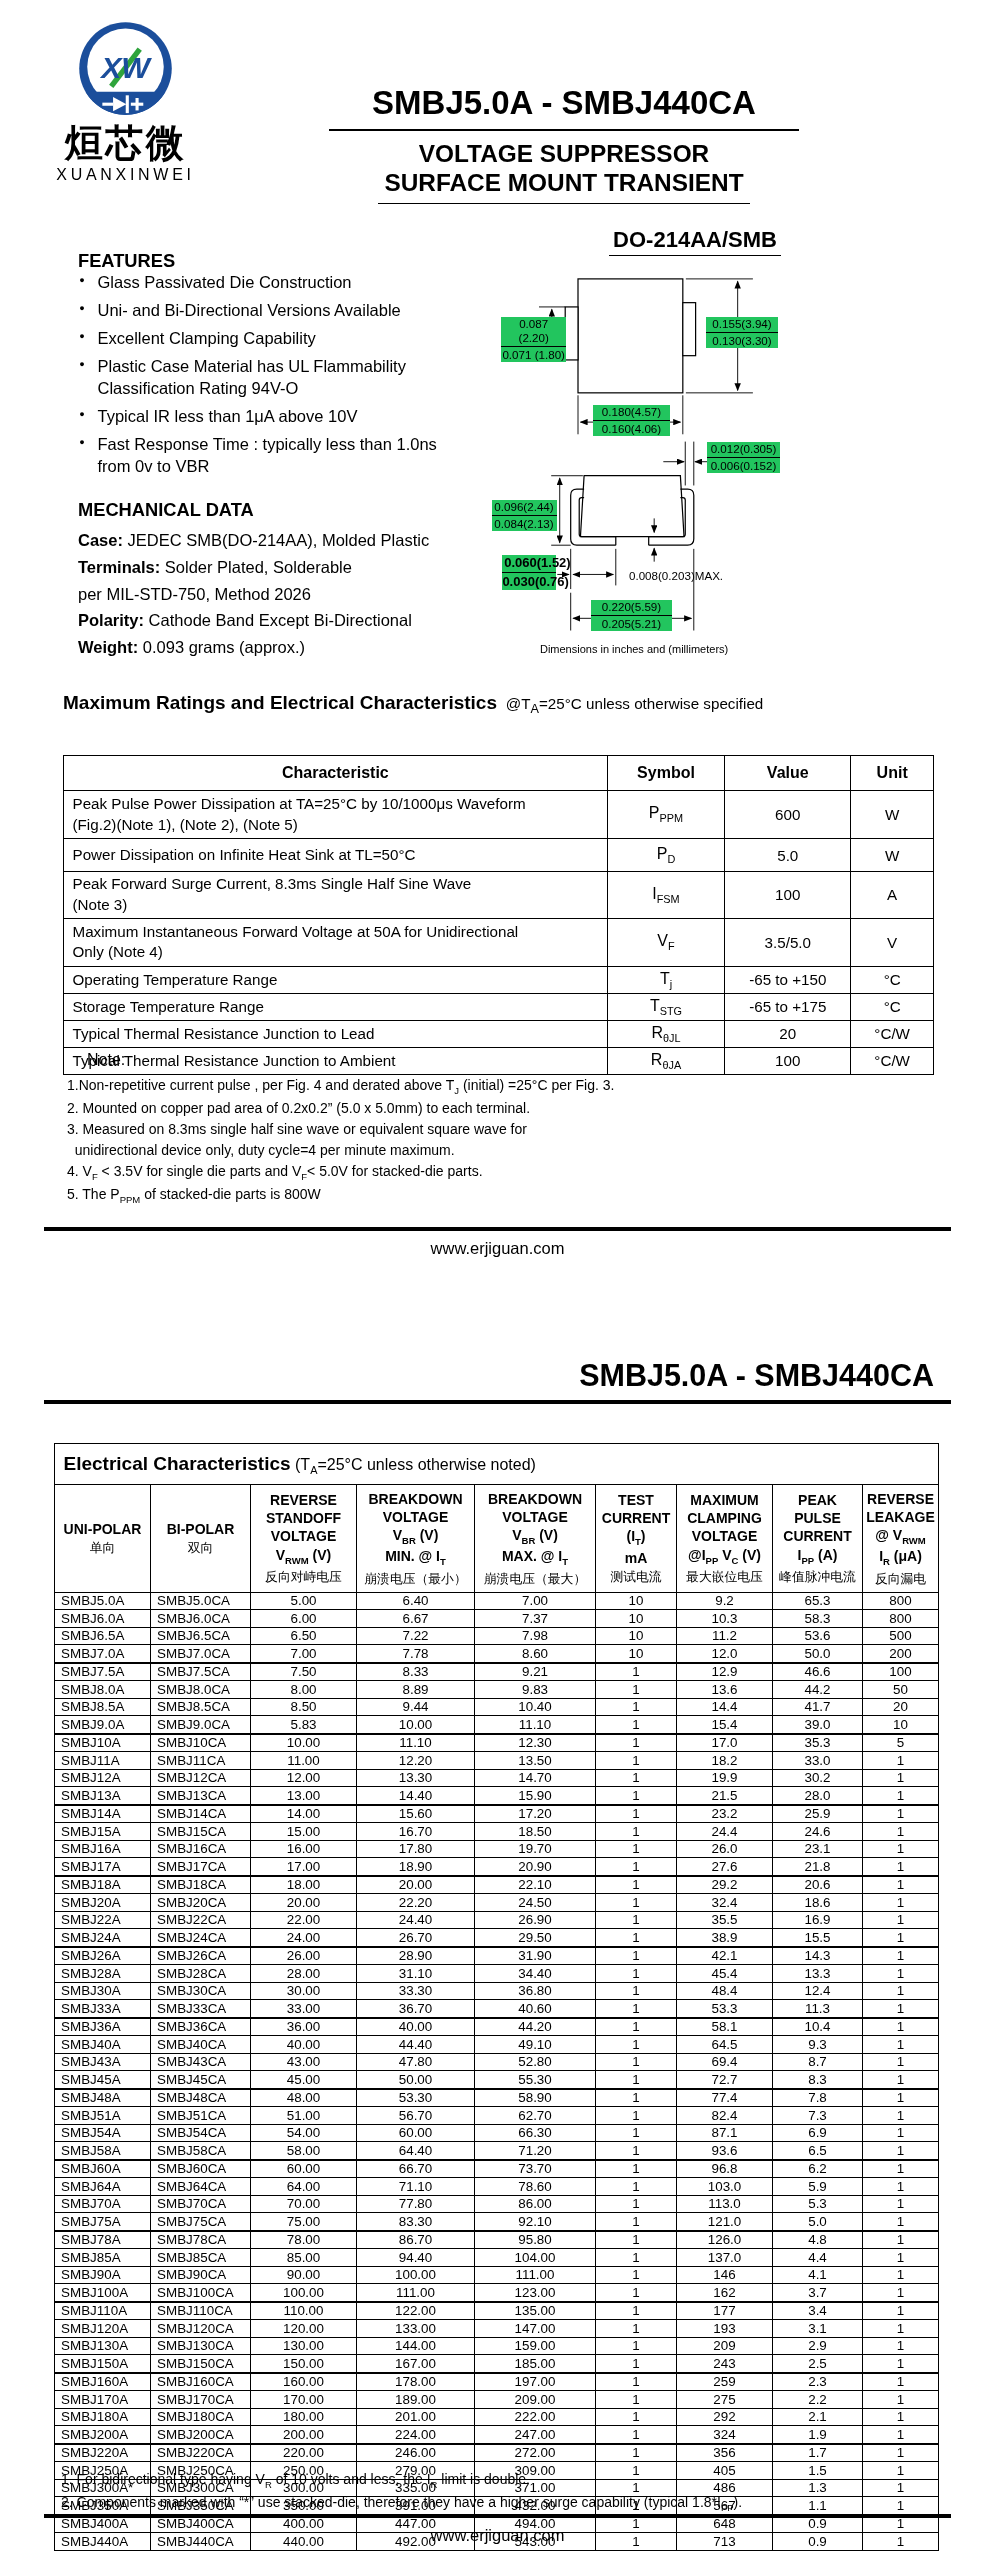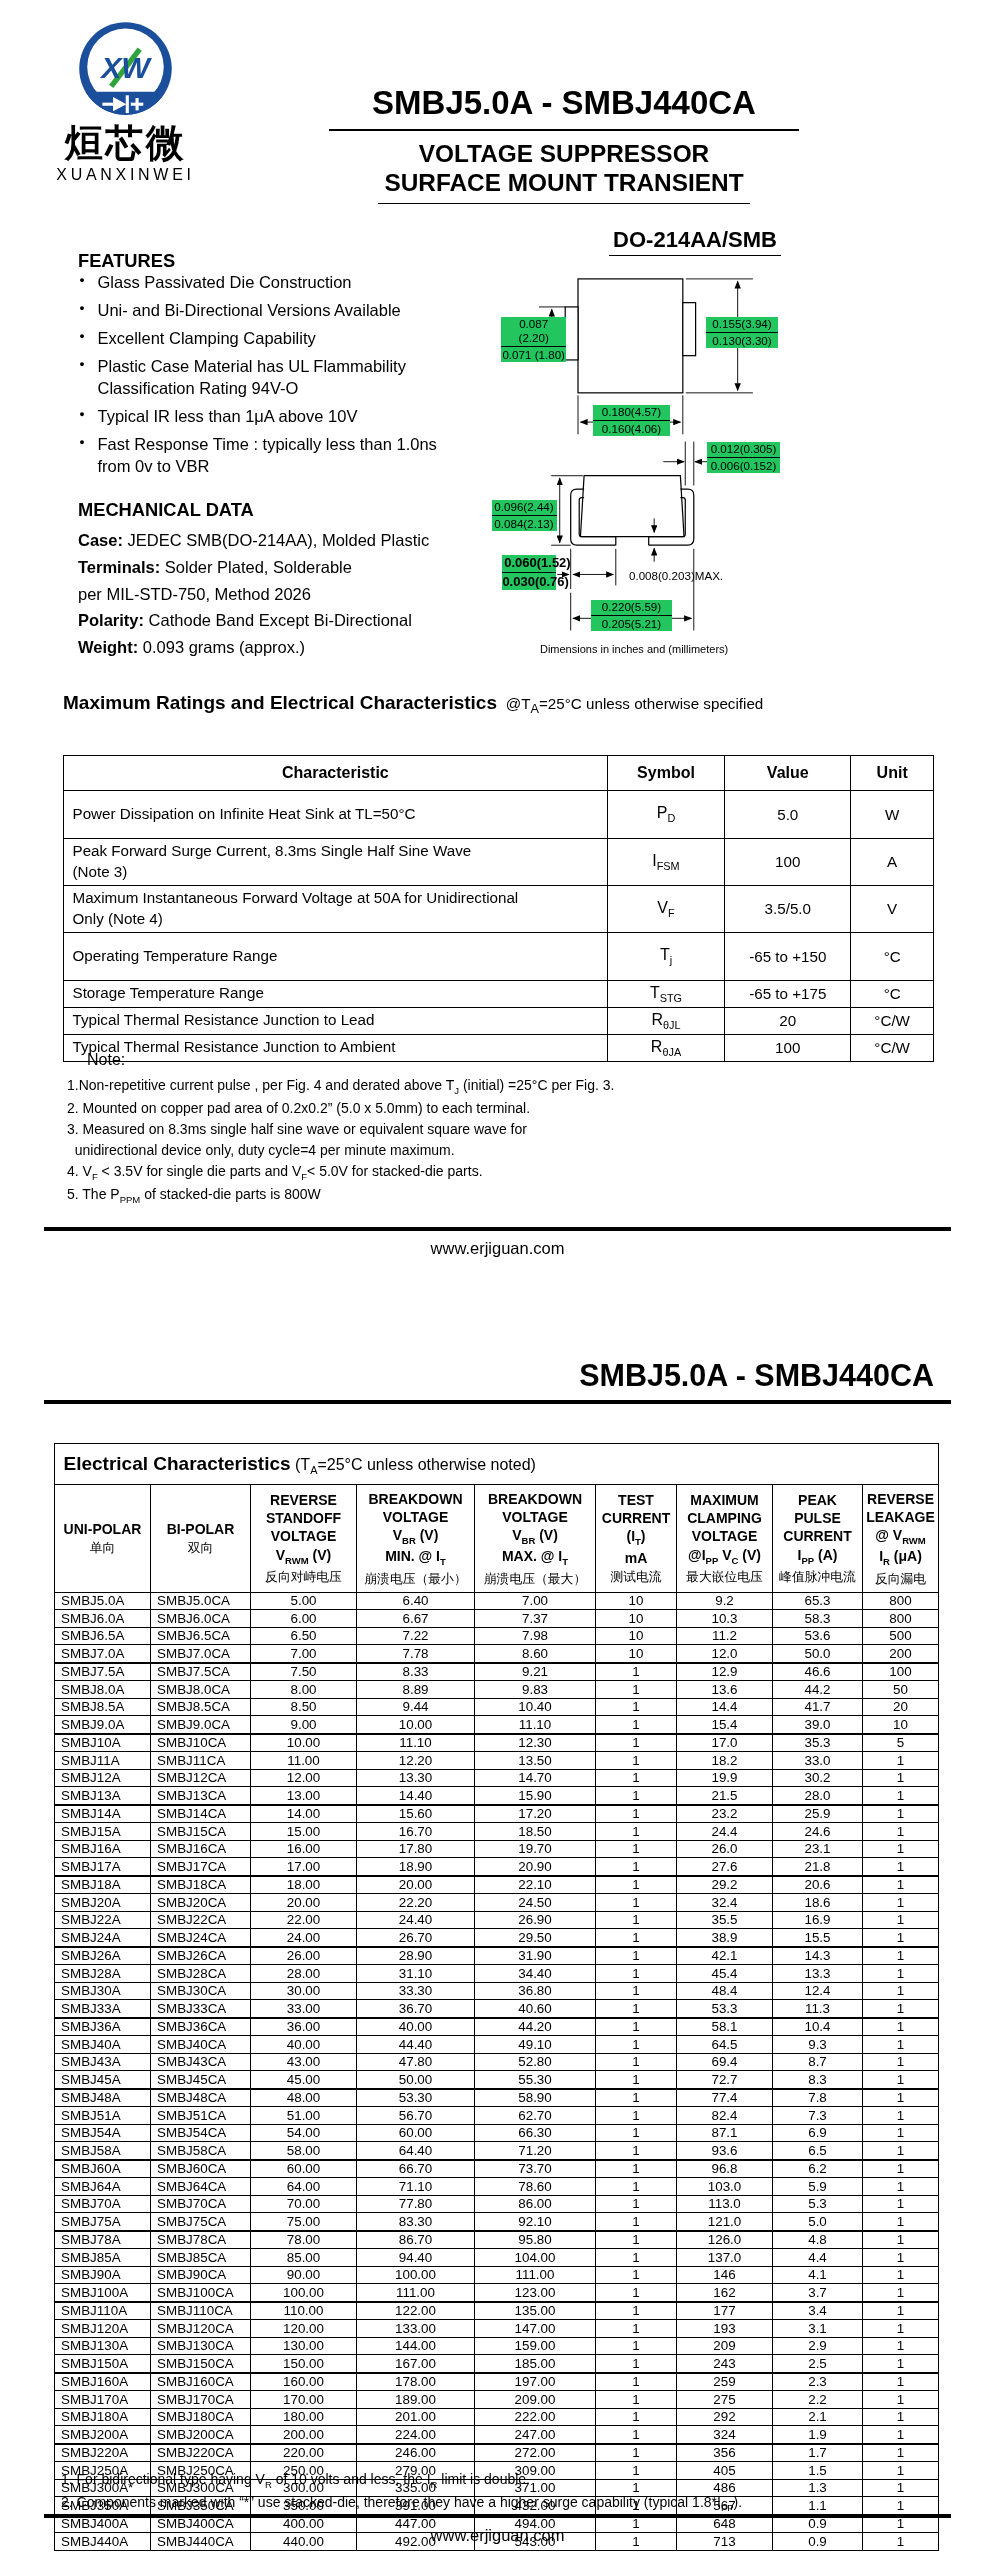--- a/index.html
+++ b/index.html
@@ -245,20 +245,27 @@
     <thead>
       <tr>
         <th>Characteristic</th>
         <th>Symbol</th>
         <th>Value</th>
         <th>Unit</th>
       </tr>
     </thead>
     <tbody>
       <tr>
+        <td class="char">Peak Pulse Power Dissipation at TA=25°C by 10/1000μs Waveform
+(Fig.2)(Note 1), (Note 2), (Note 5)</td>
+        <td class="sym">P<sub>PPM</sub></td>
+        <td class="val">600</td>
+        <td class="unit">W</td>
+      </tr>
+      <tr>
         <td class="char">Power Dissipation on Infinite Heat Sink at TL=50°C</td>
         <td class="sym">P<sub>D</sub></td>
         <td class="val">5.0</td>
         <td class="unit">W</td>
       </tr>
       <tr>
         <td class="char">Peak Forward Surge Current, 8.3ms Single Half Sine Wave
 (Note 3)</td>
         <td class="sym">I<sub>FSM</sub></td>
         <td class="val">100</td>
@@ -417,21 +424,21 @@
           <td>9.44</td>
           <td>10.40</td>
           <td>1</td>
           <td>14.4</td>
           <td>41.7</td>
           <td>20</td>
         </tr>
         <tr class="group-end">
           <td>SMBJ9.0A</td>
           <td>SMBJ9.0CA</td>
-          <td>9.00</td>
+          <td>5.83</td>
           <td>10.00</td>
           <td>11.10</td>
           <td>1</td>
           <td>15.4</td>
           <td>39.0</td>
           <td>10</td>
         </tr>
         <tr>
           <td>SMBJ10A</td>
           <td>SMBJ10CA</td>

